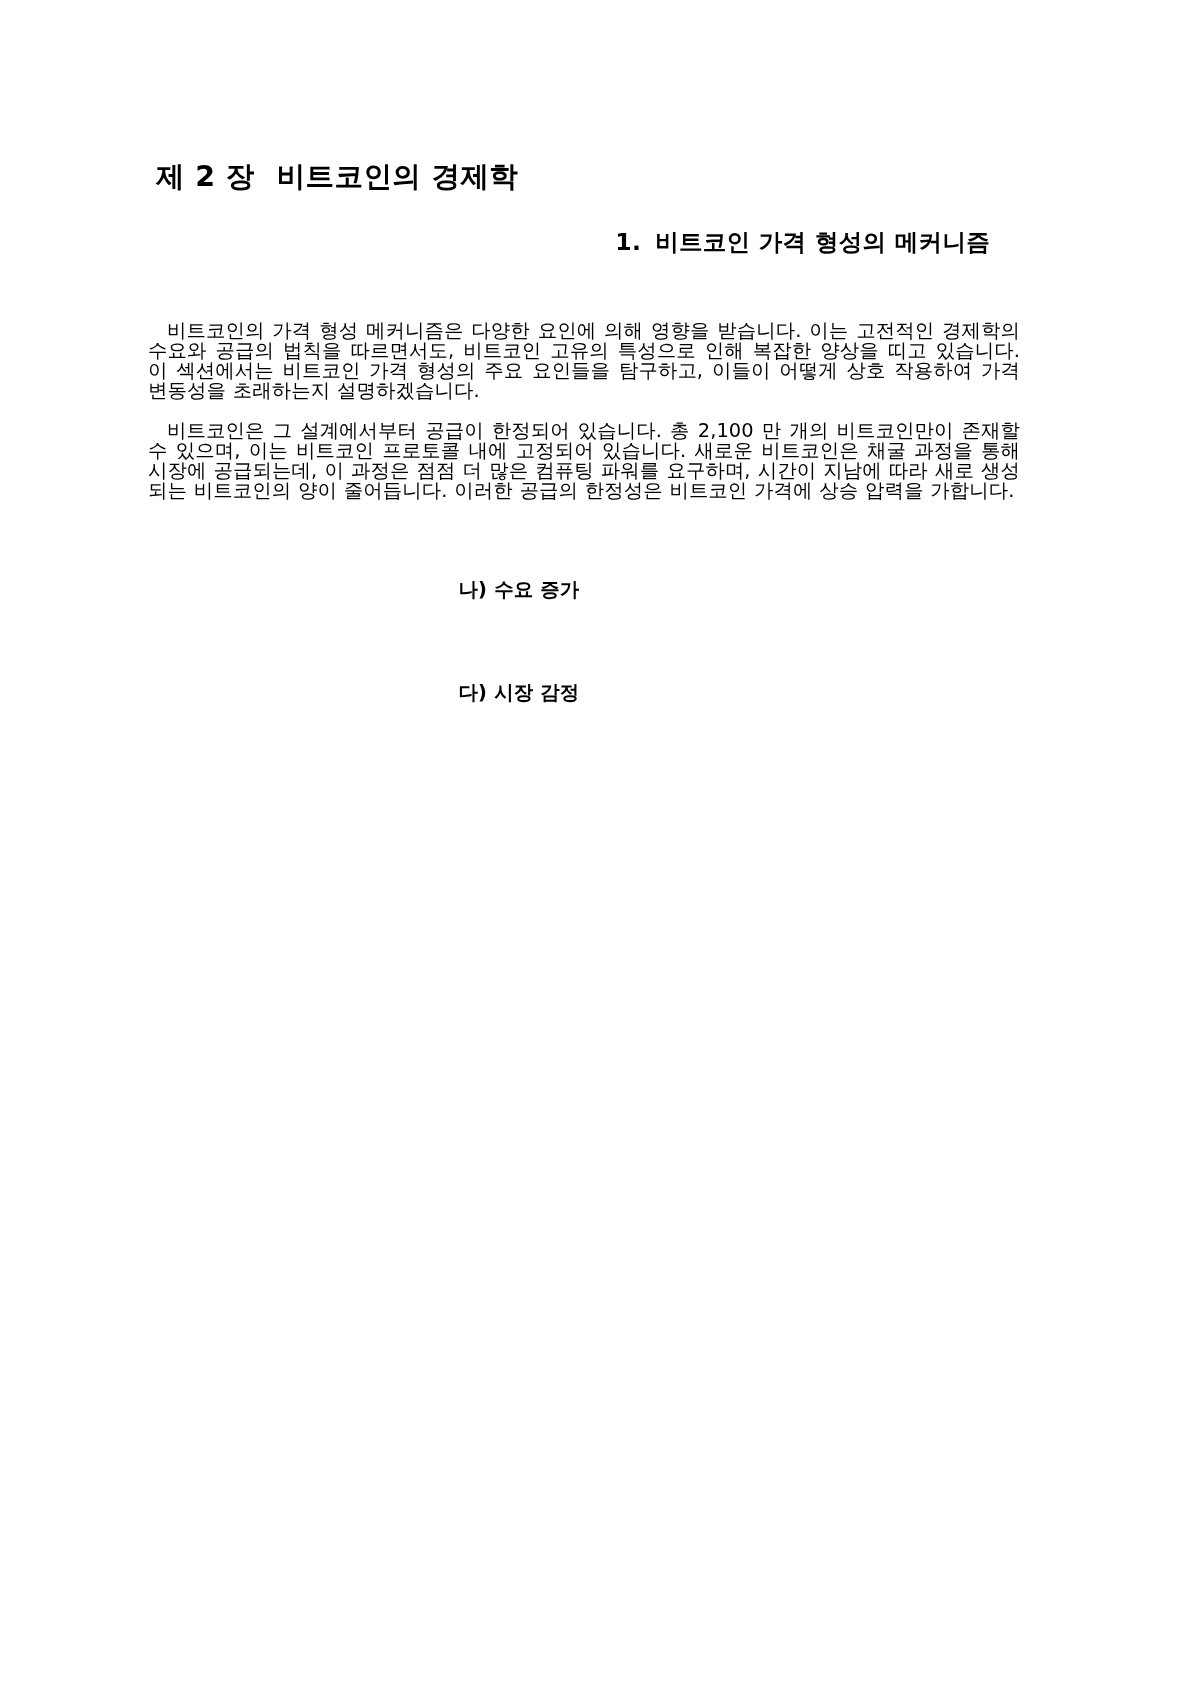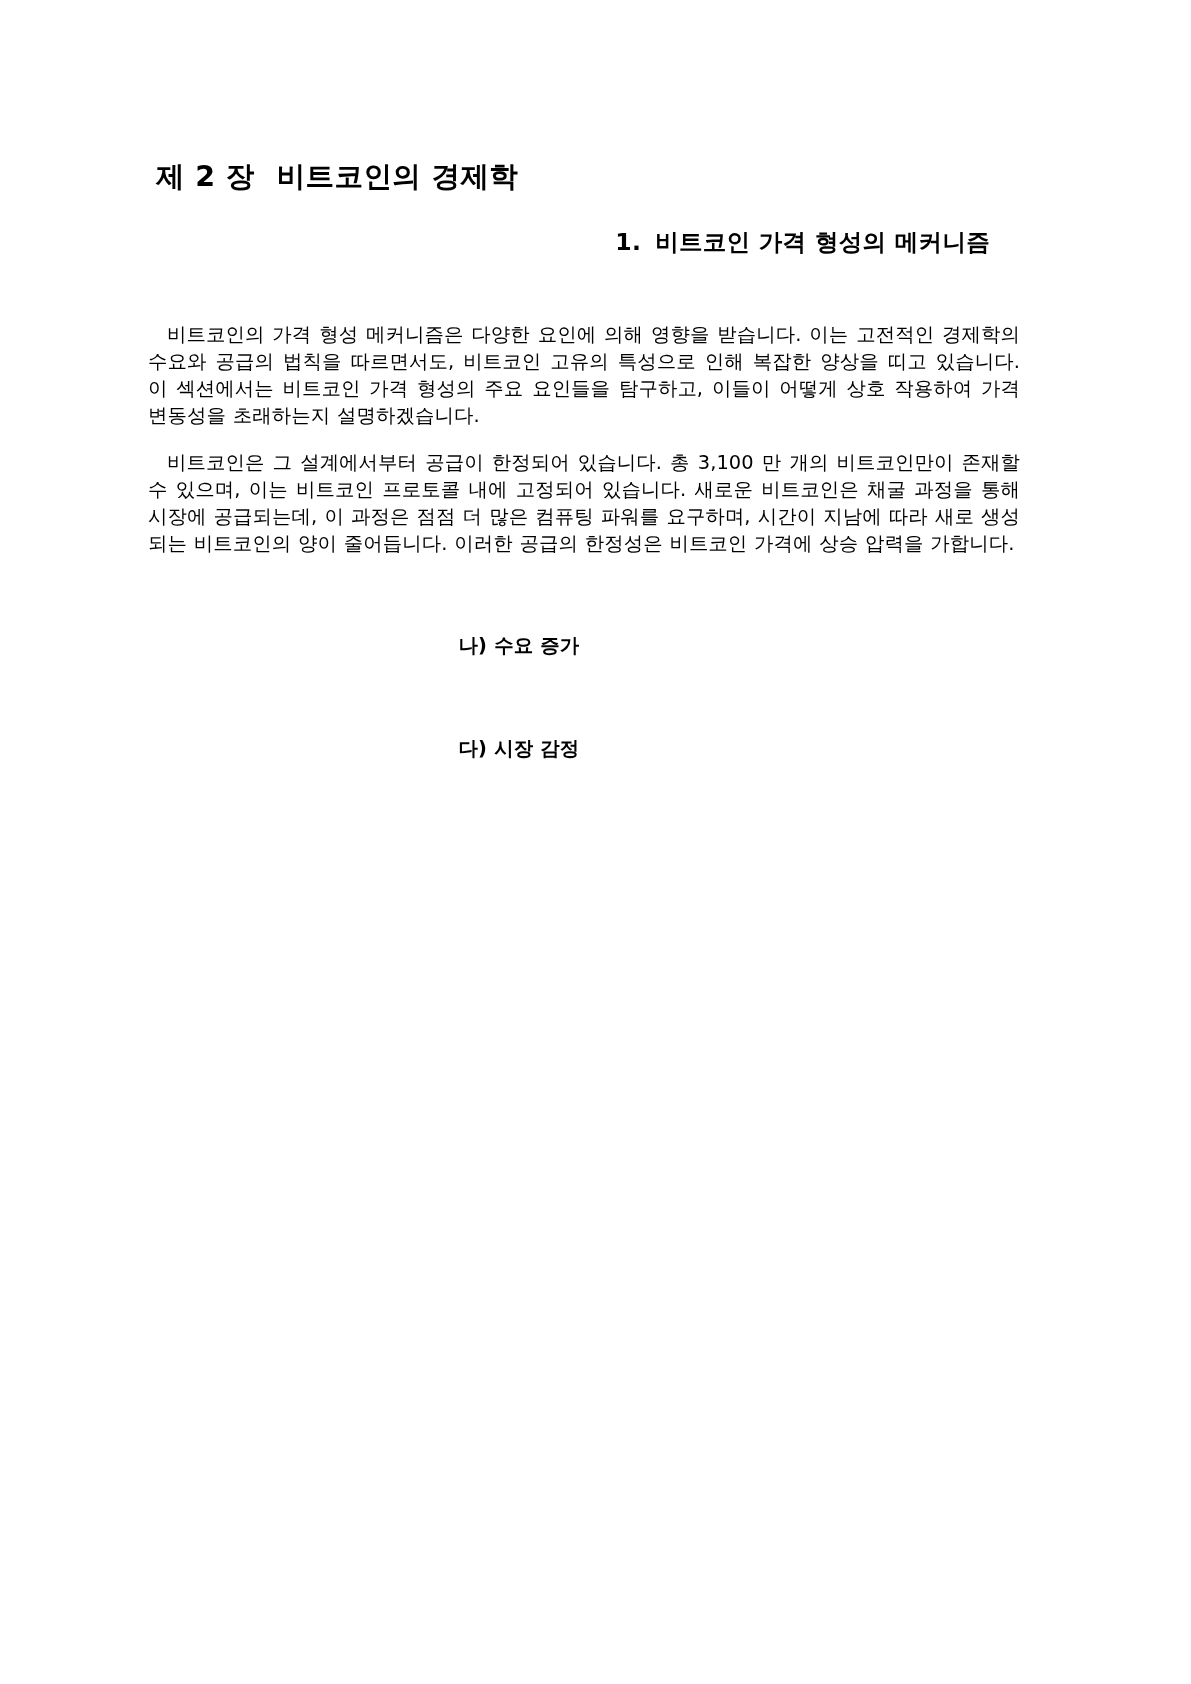--- a/index.html
+++ b/index.html
@@ -57,21 +57,21 @@
   }
   .section-title .num-gap {
     display: inline-block;
     width: 14px;
   }
 
   
   p.body {
     margin: 0;
     font-size: 19.4px;
-    line-height: 27px;
+    line-height: 20px;
     text-align: justify;
     text-justify: inter-character;
     text-indent: 19px;
     letter-spacing: 0.1px;
     word-spacing: 0.5px;
     -webkit-hyphens: none;
     hyphens: none;
   }
 
   .intro-para {
@@ -98,20 +98,20 @@
 
 <div class="page">
   <div class="content">
 
     <h1 class="chapter-title"><span>제 2 장</span><span class="chap-gap"></span><span>비트코인의 경제학</span></h1>
 
     <h2 class="section-title"><span>1.</span><span class="num-gap"></span><span>비트코인 가격 형성의 메커니즘</span></h2>
 
     <p class="body intro-para">비트코인의 가격 형성 메커니즘은 다양한 요인에 의해 영향을 받습니다. 이는 고전적인 경제학의 수요와 공급의 법칙을 따르면서도, 비트코인 고유의 특성으로 인해 복잡한 양상을 띠고 있습니다. 이 섹션에서는 비트코인 가격 형성의 주요 요인들을 탐구하고, 이들이 어떻게 상호 작용하여 가격 변동성을 초래하는지 설명하겠습니다.</p>
 
-    <p class="body sub-para">비트코인은 그 설계에서부터 공급이 한정되어 있습니다. 총 3,100 만 개의 비트코인만이 존재할 수 있으며, 이는 비트코인 프로토콜 내에 고정되어 있습니다. 새로운 비트코인은 채굴 과정을 통해 시장에 공급되는데, 이 과정은 점점 더 많은 컴퓨팅 파워를 요구하며, 시간이 지남에 따라 새로 생성되는 비트코인의 양이 줄어듭니다. 이러한 공급의 한정성은 비트코인 가격에 상승 압력을 가합니다.</p>
+    <p class="body sub-para">비트코인은 그 설계에서부터 공급이 한정되어 있습니다. 총 2,100 만 개의 비트코인만이 존재할 수 있으며, 이는 비트코인 프로토콜 내에 고정되어 있습니다. 새로운 비트코인은 채굴 과정을 통해 시장에 공급되는데, 이 과정은 점점 더 많은 컴퓨팅 파워를 요구하며, 시간이 지남에 따라 새로 생성되는 비트코인의 양이 줄어듭니다. 이러한 공급의 한정성은 비트코인 가격에 상승 압력을 가합니다.</p>
 
     <h3 class="sub-heading rest">나) 수요 증가</h3>
 
     <h3 class="sub-heading rest">다) 시장 감정</h3>
 
   </div>
 </div>
 
 </body></html>

